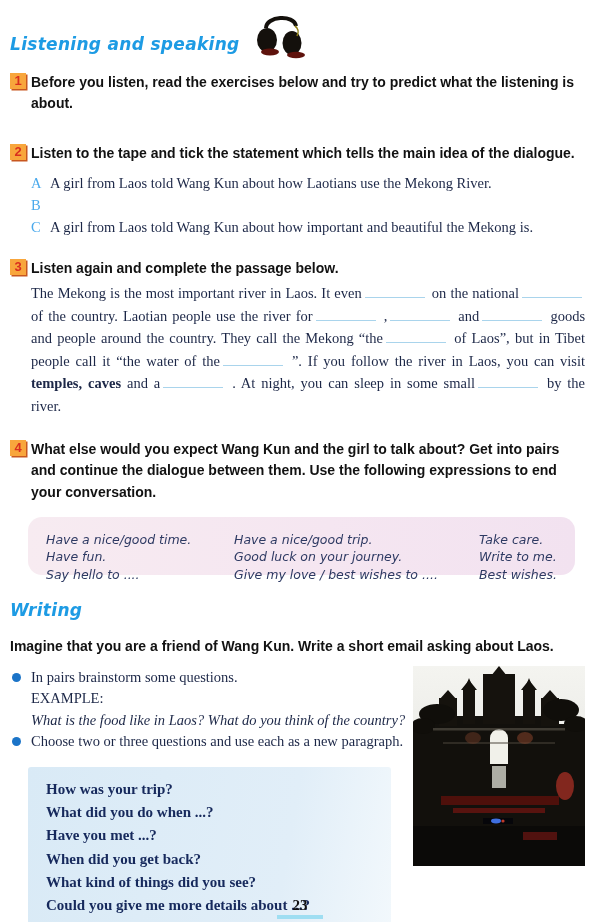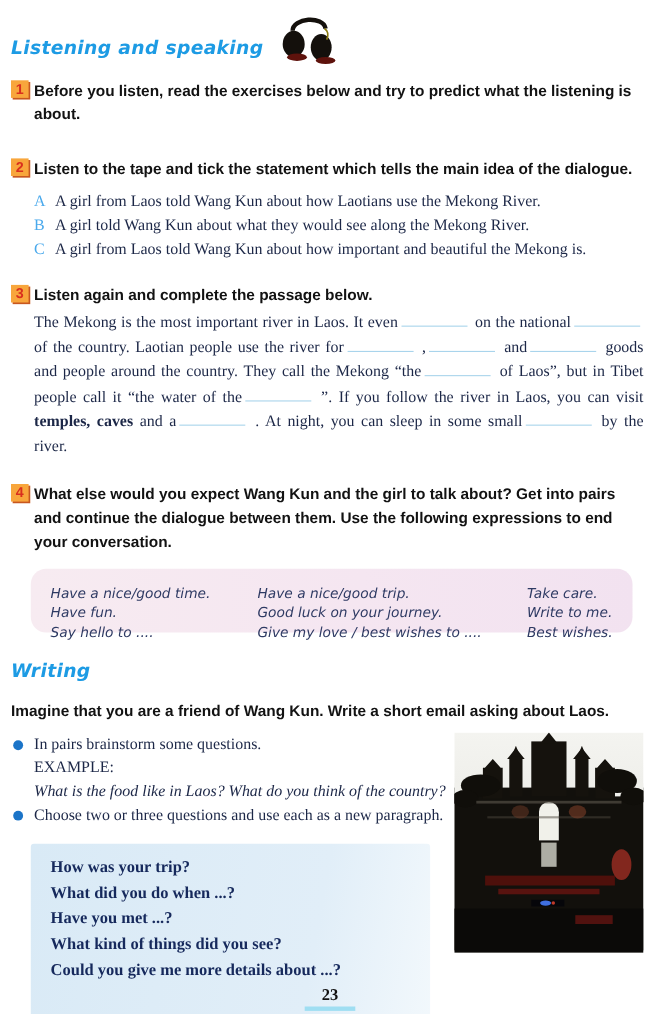--- a/index.html
+++ b/index.html
@@ -121,21 +121,20 @@
     <span class="badge">2</span>
     <span class="ex-text">Listen to the tape and tick the statement which tells the main idea of the dialogue.</span>
   </div>
   <div class="options">
       <div class="option">
         <span class="opt-letter">A</span>
         <span class="opt-text">A girl from Laos told Wang Kun about how Laotians use the Mekong River.</span>
       </div>
       <div class="option">
         <span class="opt-letter">B</span>
-        <span class="opt-text">A girl told Wang Kun about what they would see along the Mekong River.</span>
       </div>
       <div class="option">
         <span class="opt-letter">C</span>
         <span class="opt-text">A girl from Laos told Wang Kun about how important and beautiful the Mekong is.</span>
       </div>
     </div>
 
   <div class="exercise" style="margin-top:20px;">
     <span class="badge">3</span>
     <span class="ex-text">Listen again and complete the passage below.</span>
@@ -179,20 +178,21 @@
     <div class="bullet-row">
       <span class="dot"></span>
       <span class="serif">Choose two or three questions and use each as a new paragraph.</span>
     </div>
   </div>
 
   <div class="blue-box">
       <div class="question">How was your trip?</div>
       <div class="question">What did you do when ...?</div>
       <div class="question">Have you met ...?</div>
+      <div class="question">When did you get back?</div>
       <div class="question">What kind of things did you see?</div>
       <div class="question">Could you give me more details about ...?</div>
     </div>
 
   <div class="photo">
     <svg width="172" height="202" viewBox="0 0 172 202">
       <defs>
         <linearGradient id="sky" x1="0" y1="0" x2="0" y2="1">
           <stop offset="0" stop-color="#f4f4f0"></stop>
           <stop offset="1" stop-color="#dfdfdb"></stop>

